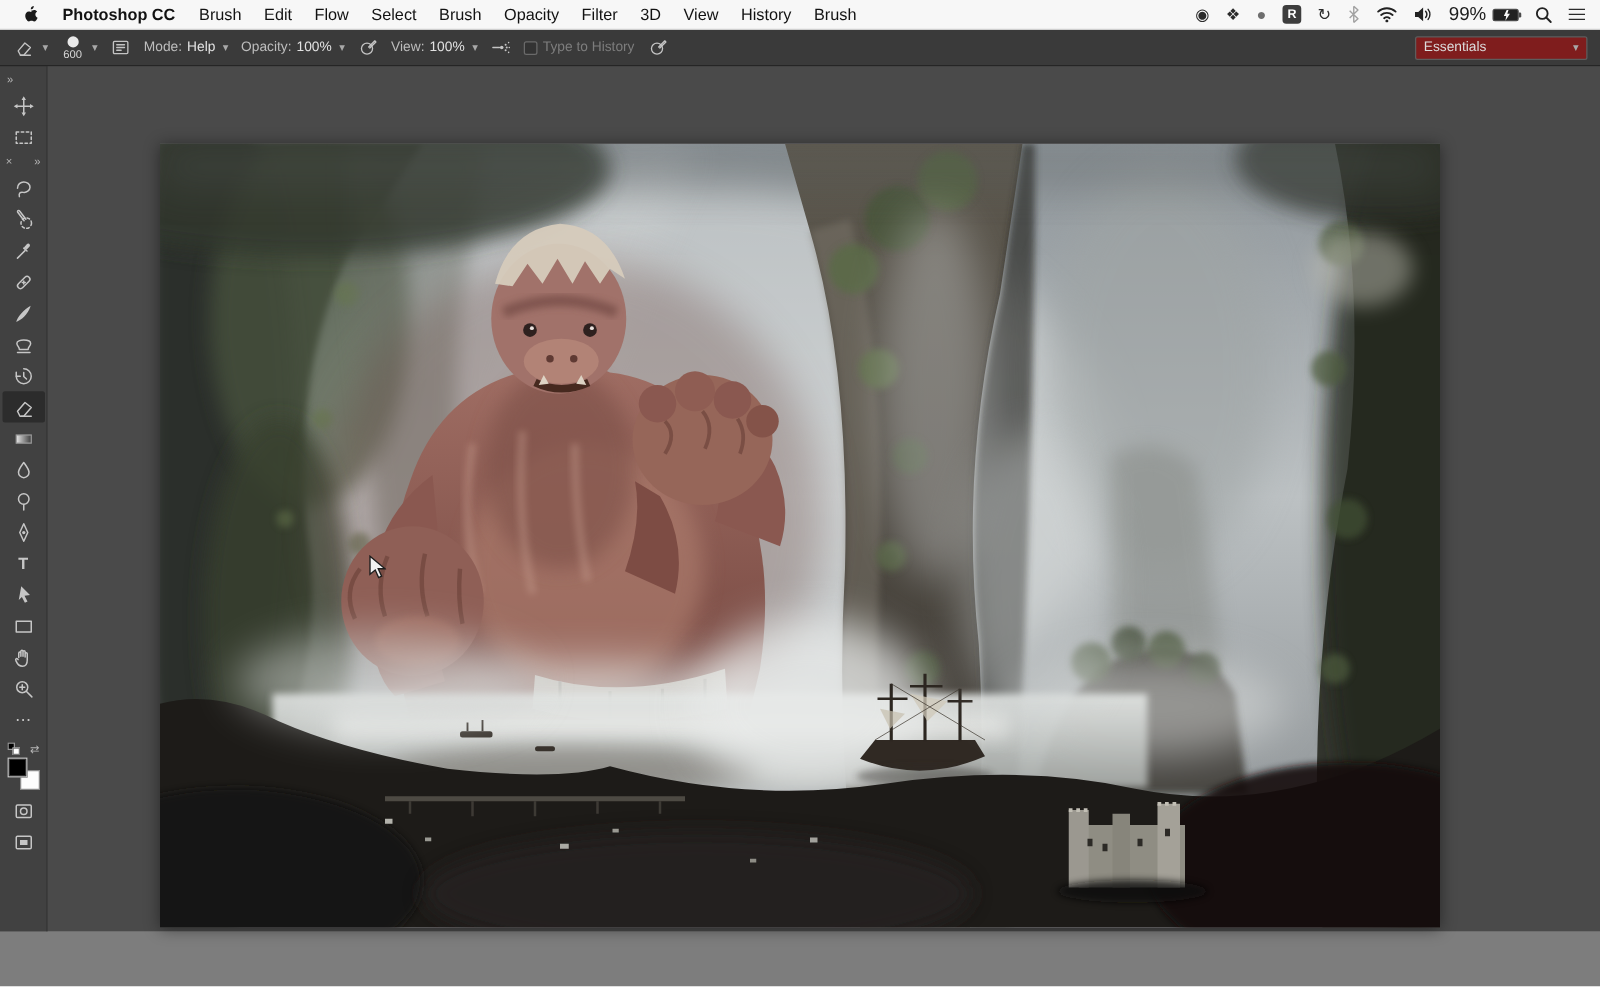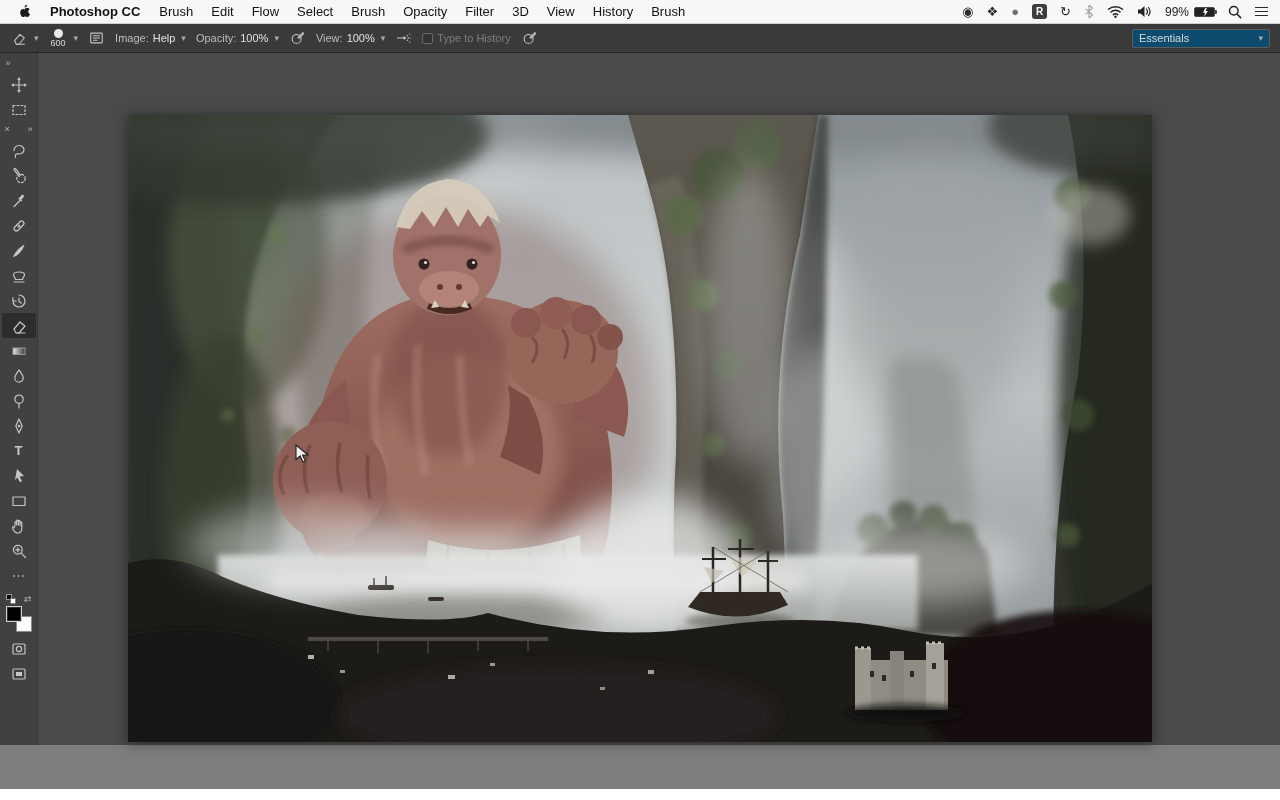--- a/index.html
+++ b/index.html
@@ -8,39 +8,39 @@
 
   
   .menu-bar{position:absolute;top:0;left:0;right:0;height:24px;background:#f7f7f7;border-bottom:1px solid #cfcfcf;display:flex;align-items:center;padding:0 12px;font-size:13px;color:#121212;z-index:40}
   .menu-left{display:flex;align-items:center}
   .apple-wrap{padding:0 9px 0 5px;display:flex;align-items:center}
   .app-name{font-weight:700;padding:0 10px}
   .menu-item{padding:0 9px;white-space:nowrap}
   .menu-right{margin-left:auto;display:flex;align-items:center;gap:13px}
   .mb-glyph{font-size:13px;color:#2b2b2b;line-height:1}
   .r-badge{width:15px;height:15px;border-radius:3px;background:#3d3d3d;color:#fff;font-size:10px;font-weight:700;display:flex;align-items:center;justify-content:center}
-  .batt-group{display:flex;align-items:center;gap:5px;font-size:12px;color:#1c1c1c}
+  .batt-group{display:flex;align-items:center;gap:5px;font-size:15px;color:#1c1c1c}
   .batt{position:relative;width:21px;height:10px;border:1px solid #4a4a4a;border-radius:2px;background:#222}
   .batt:after{content:"";position:absolute;right:-3px;top:2px;width:2px;height:4px;background:#4a4a4a;border-radius:0 1px 1px 0}
   .bolt{position:absolute;left:7px;top:0px;width:7px;height:9px;background:#f7f7f7;clip-path:polygon(50% 0,15% 58%,42% 58%,33% 100%,85% 38%,55% 38%,70% 0)}
   .list-icon{display:flex;flex-direction:column;gap:2.5px}
   .list-icon i{display:block;width:13px;height:1.6px;background:#2b2b2b}
 
   
   .options-bar{position:absolute;top:24px;left:0;right:0;height:29px;background:#3a3a3a;border-bottom:1px solid #252525;display:flex;align-items:center;padding:0 10px;font-size:11px;color:#c9c9c9;z-index:30}
   .ob-group{display:flex;align-items:center;gap:4px;margin-right:10px}
   .ob-label{color:#bdbdbd}
   .ob-value{color:#e2e2e2}
   .chev{font-size:9px;color:#a8a8a8;margin-left:2px}
   .brush-size{display:flex;flex-direction:column;align-items:center;line-height:1;margin:0 2px}
   .brush-dot{width:9px;height:9px;border-radius:50%;background:#e9e9e9;margin-bottom:1px}
   .brush-num{font-size:9px;color:#d5d5d5}
   .ob-check{width:11px;height:11px;border:1px solid #6a6a6a;border-radius:2px;background:#333}
   .ob-dim{color:#7d7d7d}
-  .workspace{margin-left:auto;width:138px;height:19px;background:#0c4a6e;border:1px solid #5d5d5d;border-radius:2px;display:flex;align-items:center;justify-content:space-between;padding:0 6px;color:#dcdcdc}
+  .workspace{margin-left:auto;width:138px;height:19px;background:#7f1d1d;border:1px solid #5d5d5d;border-radius:2px;display:flex;align-items:center;justify-content:space-between;padding:0 6px;color:#dcdcdc}
   .obicon{display:block}
   .obicon .st{stroke:#c4c4c4;fill:none;stroke-width:1.2;stroke-linecap:round;stroke-linejoin:round}
   .obicon .fl{fill:#c4c4c4;stroke:none}
 
   
   .main{position:absolute;top:53px;left:0;right:0;height:692px;background:#4a4a4a;z-index:10}
 
   
   .tools{position:absolute;top:0;left:0;width:38px;height:692px;background:#414141;border-right:1px solid #363636;display:flex;flex-direction:column;align-items:center;padding-top:3px}
   .t-chevrons{width:30px;font-size:9px;color:#b5b5b5;text-align:left;padding:2px 0 4px 2px;letter-spacing:1px}
@@ -145,21 +145,21 @@
       </span>
       <span class="chev">▾</span>
     </span>
     <span class="ob-group">
       <svg width="17" height="16" viewBox="0 0 18 18" class="obicon">
           <rect class="st" x="2.5" y="3.5" width="13" height="11" rx="1"></rect>
           <path class="st" d="M5.5 6.5h7M5.5 9h7M5.5 11.5h4"></path>
         </svg>
     </span>
     <span class="ob-group">
-      <span class="ob-label">Image:</span>
+      <span class="ob-label">Mode:</span>
       <span class="ob-value">Help</span>
       <span class="chev">▾</span>
     </span>
     <span class="ob-group">
       <span class="ob-label">Opacity:</span>
       <span class="ob-value">100%</span>
       <span class="chev">▾</span>
     </span>
     <span class="ob-group">
       <svg width="17" height="16" viewBox="0 0 18 18" class="obicon">

